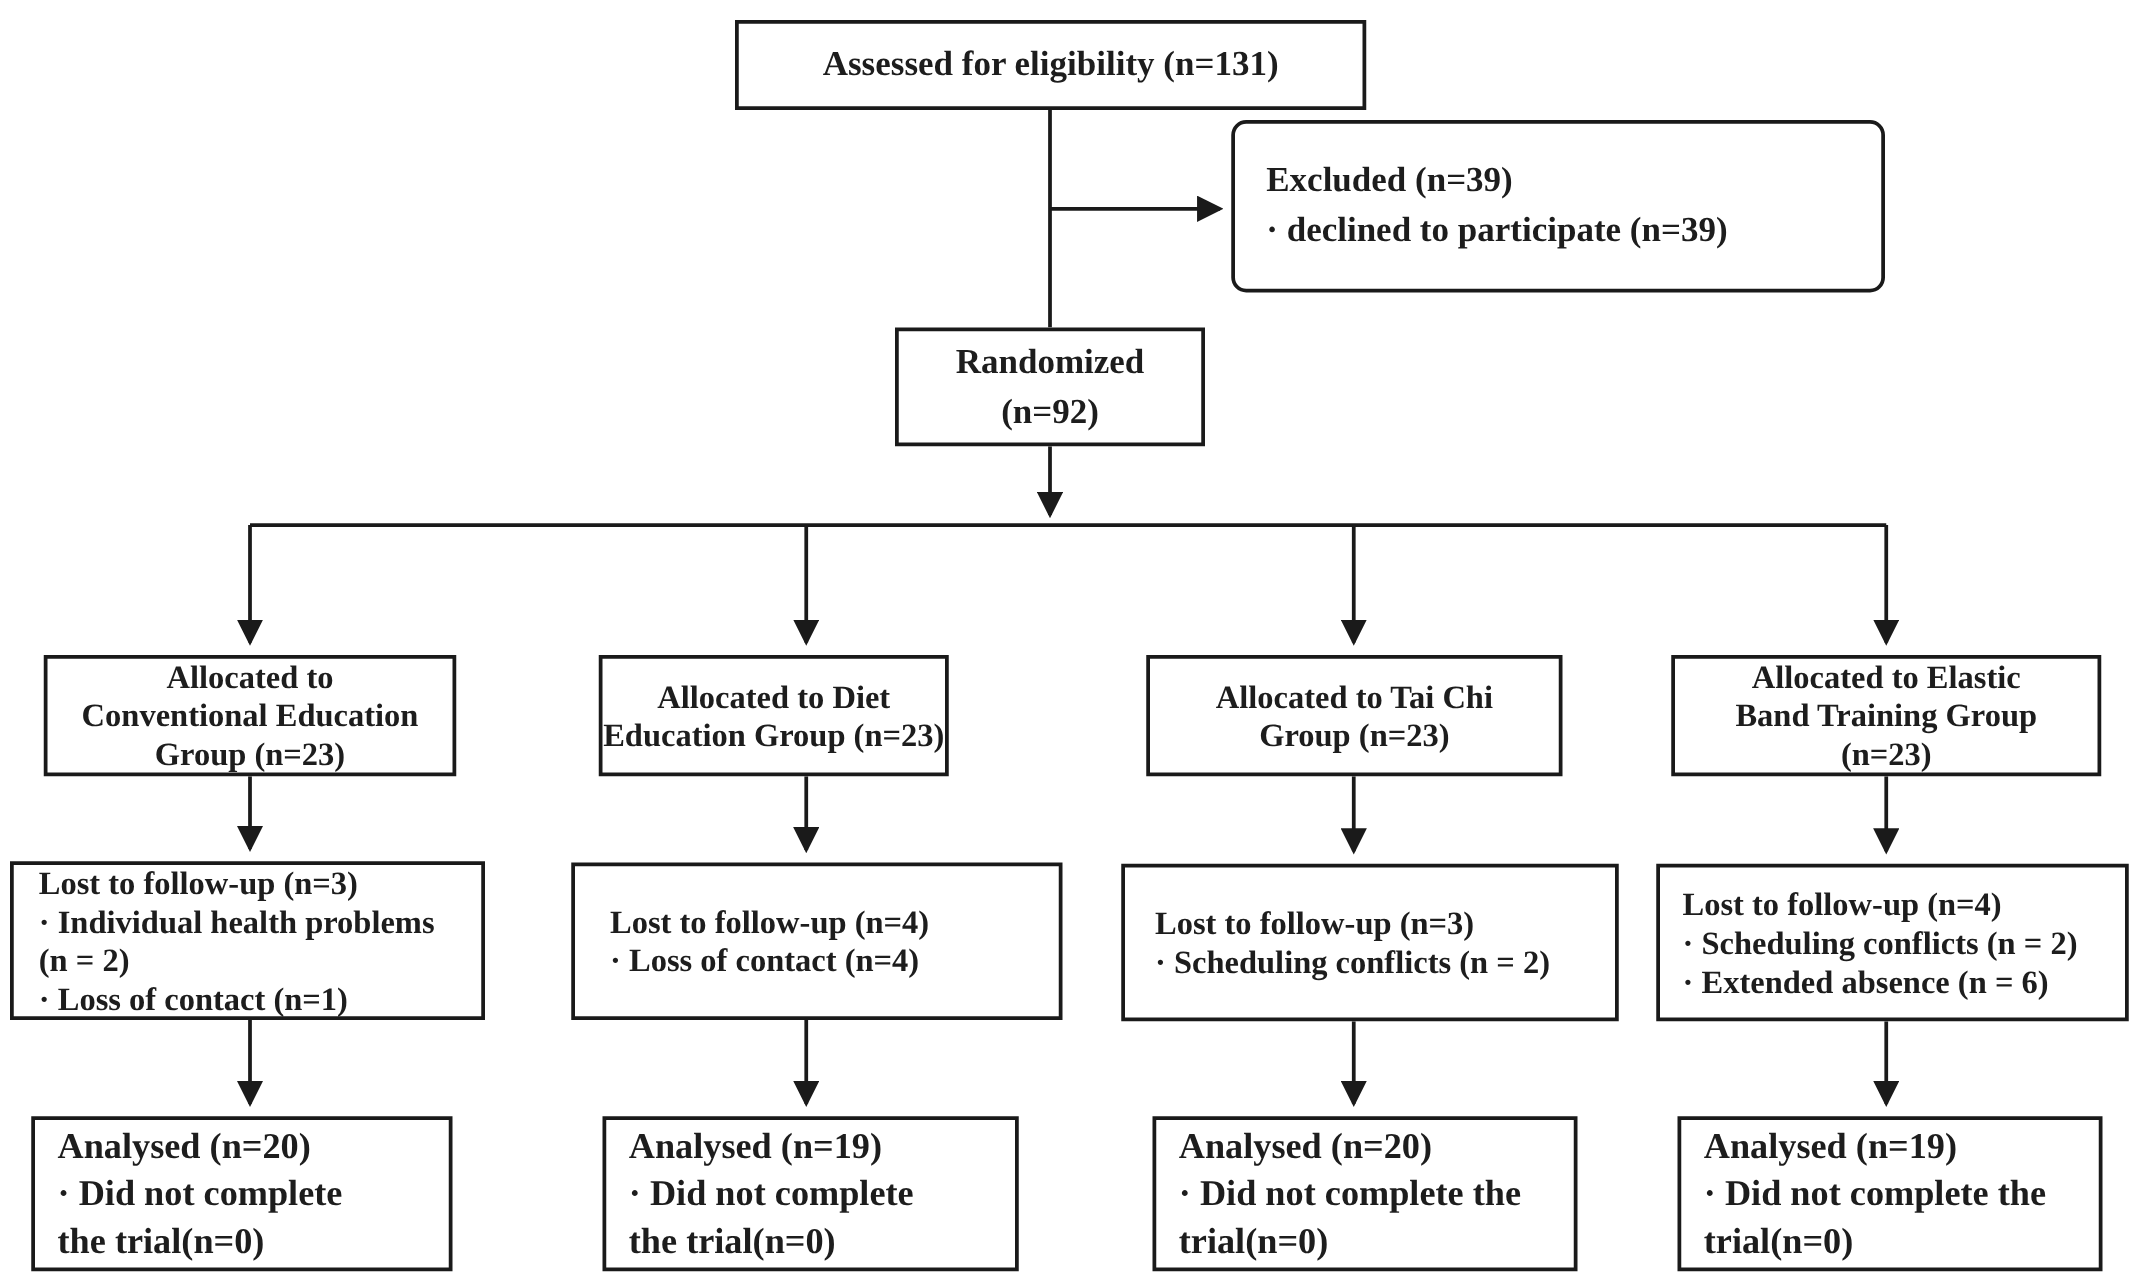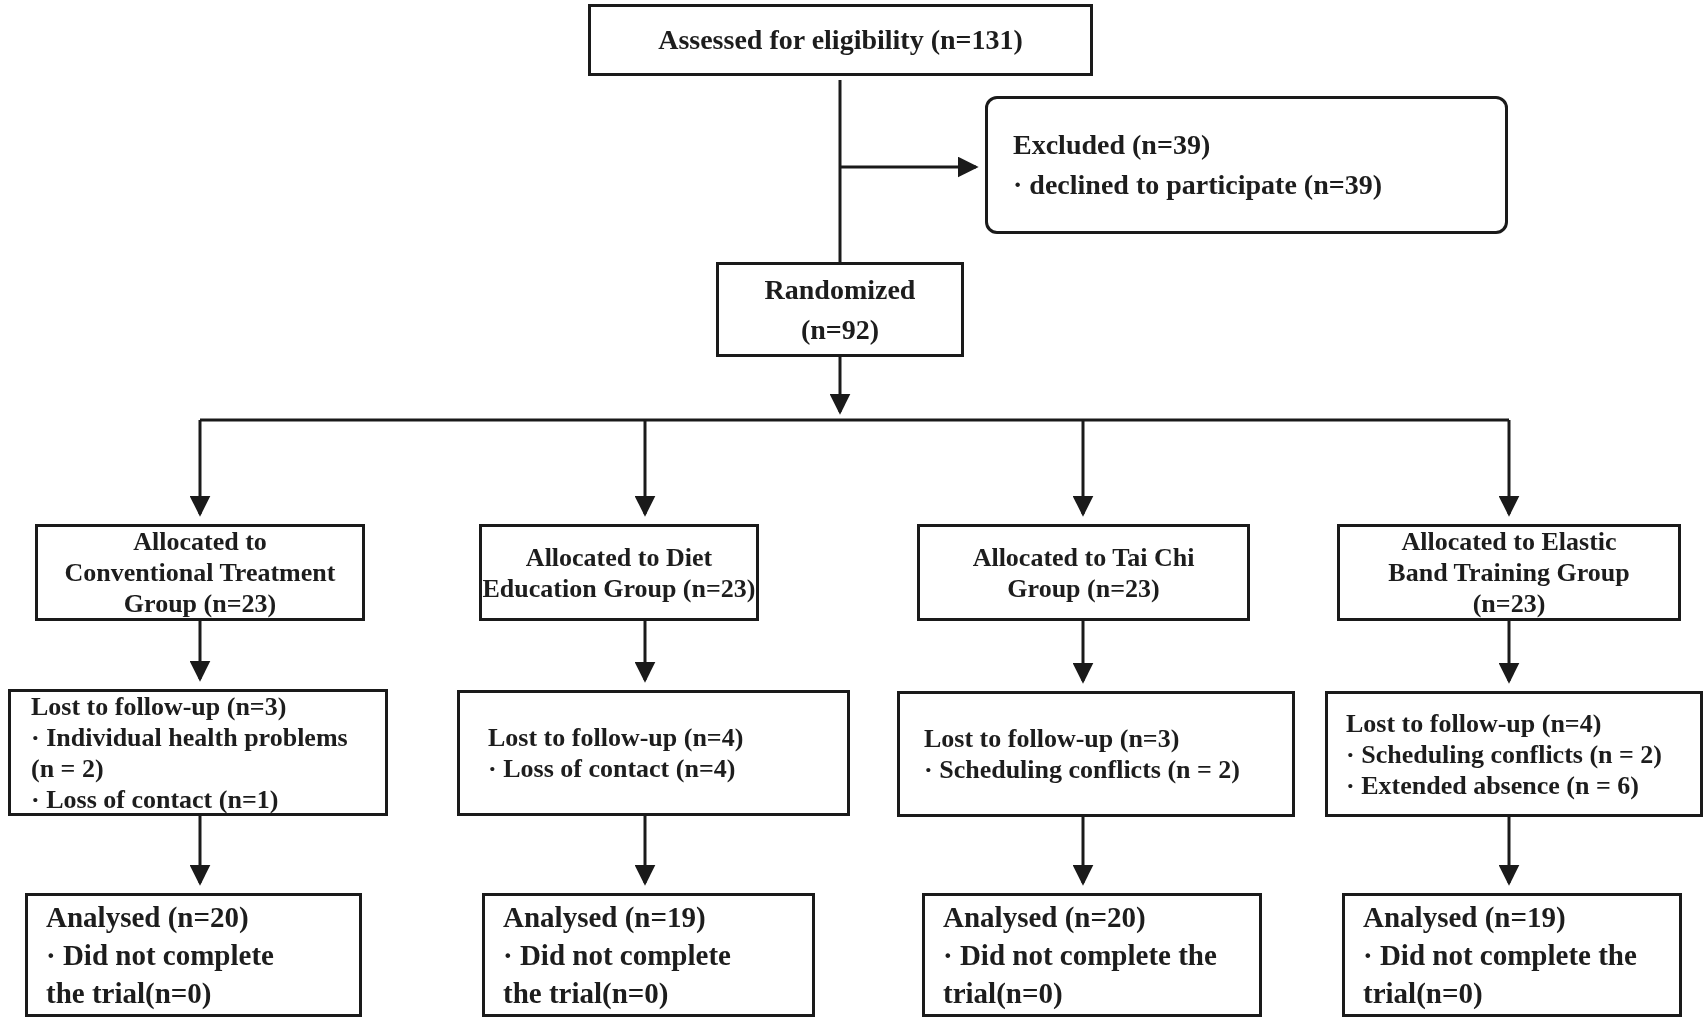--- a/index.html
+++ b/index.html
@@ -20,21 +20,21 @@
     display:flex;
     flex-direction:column;
     justify-content:center;
   }
   .node span{display:block;}
   .center{align-items:center;text-align:center;}
   .left{align-items:flex-start;text-align:left;}
   #svg-connectors{position:absolute;left:0;top:0;}
 
   
-  #assessed   {left:588px; top:4px;   width:505px; height:72px;  font-size:28px;}
+  #assessed   {left:588px; top:16px;   width:505px; height:72px;  font-size:28px;}
   #excluded   {left:985px; top:96px;  width:523px; height:138px; font-size:28px; line-height:40px; padding-left:25px;border-radius:12px;}
   #randomized {left:716px; top:262px; width:248px; height:95px;  font-size:28px; line-height:40px;}
 
   #alloc1{left:35px;   top:524px; width:330px; height:97px; font-size:26px; line-height:31px;}
   #alloc2{left:479px;  top:524px; width:280px; height:97px; font-size:26px; line-height:31px;}
   #alloc3{left:917px;  top:524px; width:333px; height:97px; font-size:26px; line-height:31px;}
   #alloc4{left:1337px; top:524px; width:344px; height:97px; font-size:26px; line-height:31px;}
 
   #lost1{left:8px;    top:689px; width:380px; height:127px; font-size:26px; line-height:31px; padding-left:20px;}
   #lost2{left:457px;  top:690px; width:393px; height:126px; font-size:26px; line-height:31px; padding-left:28px;}
@@ -89,21 +89,21 @@
     <span>· declined to participate (n=39)</span>
   </div>
 
   <div class="node center" id="randomized">
     <span>Randomized</span>
     <span>(n=92)</span>
   </div>
 
   <div class="node center" id="alloc1">
     <span>Allocated to</span>
-    <span>Conventional Treatment</span>
+    <span>Conventional Education</span>
     <span>Group (n=23)</span>
   </div>
 
   <div class="node center" id="alloc2">
     <span>Allocated to Diet</span>
     <span>Education Group (n=23)</span>
   </div>
 
   <div class="node center" id="alloc3">
     <span>Allocated to Tai Chi</span>

